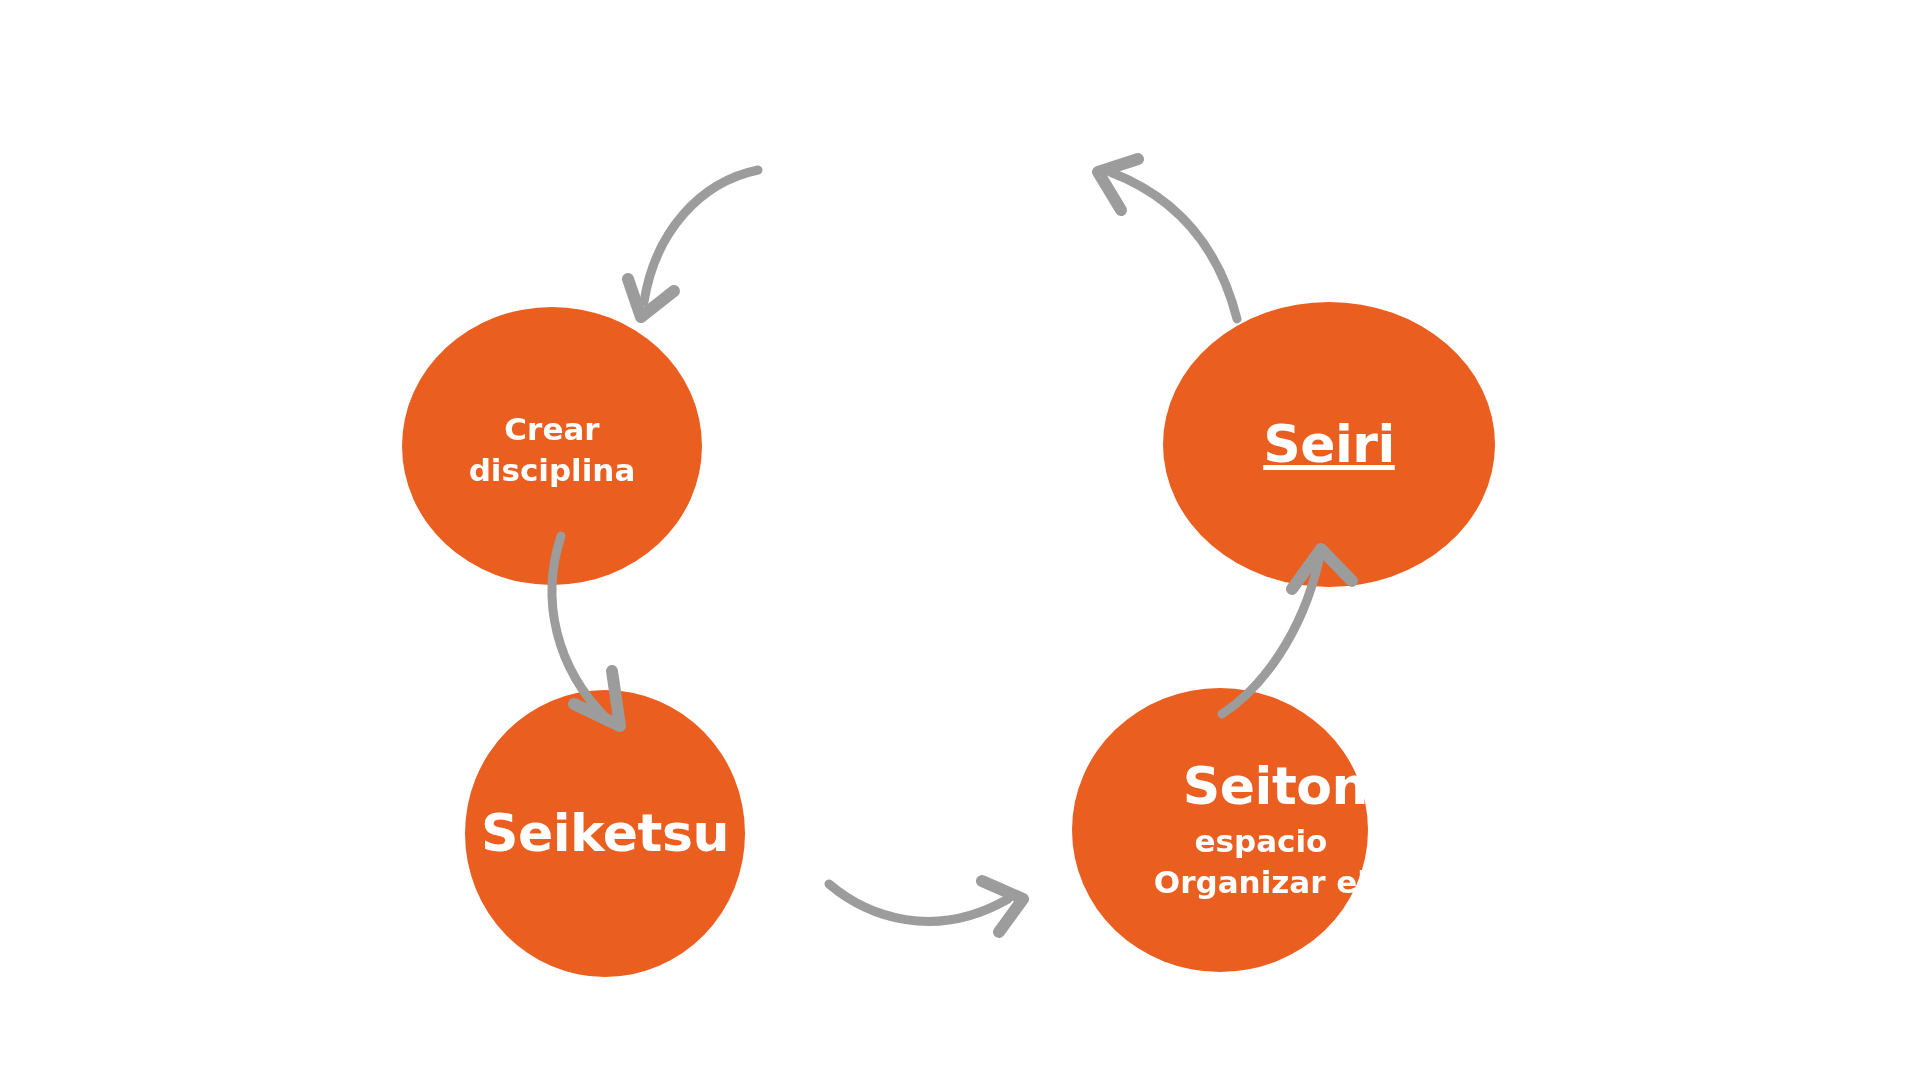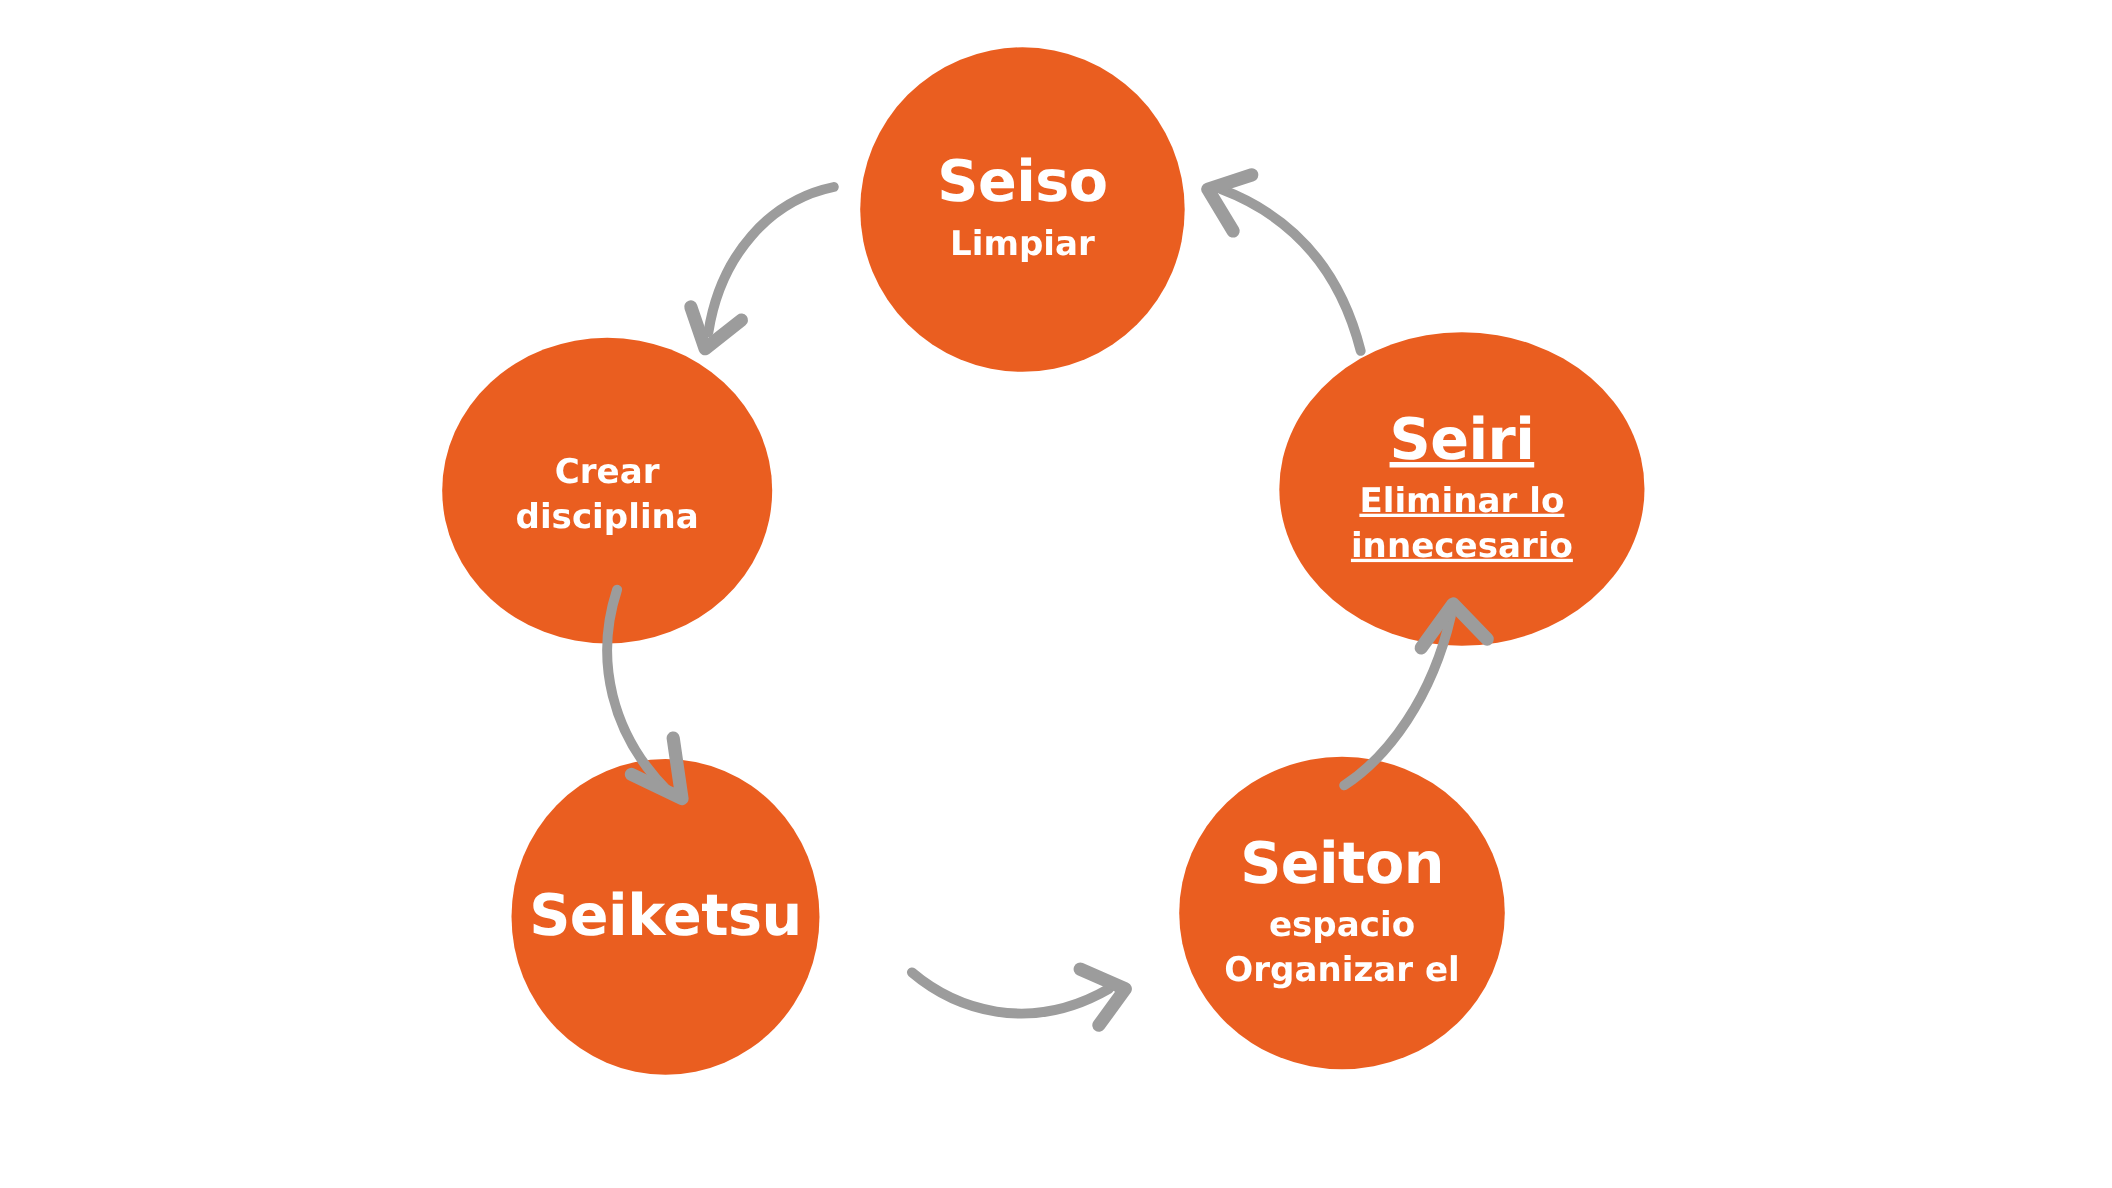--- a/index.html
+++ b/index.html
@@ -37,21 +37,21 @@
     font-size: 31px;
     font-weight: 700;
     line-height: 1.32;
   }
   .circle .subtitle span { display: block; }
 
   .c-seiso    { left: 782px;  top: 43px;  width: 295px; height: 295px; }
   .c-shitsuke { left: 402px;  top: 307px; width: 300px; height: 278px; }
   .c-seiri    { left: 1163px; top: 302px; width: 332px; height: 285px; text-decoration: underline; }
   .c-seiketsu { left: 465px;  top: 690px; width: 280px; height: 287px; }
-  .c-seiton   { left: 1072px; top: 688px; width: 296px; height: 284px; }
+  .c-seiton   { left: 1072px; top: 688px; width: 296px; height: 284px; align-items: flex-end; }
 
   .center-label {
     position: absolute;
     left: 820px;
     top: 455px;
     width: 220px;
     height: 190px;
     display: flex;
     align-items: center;
     justify-content: center;
@@ -80,26 +80,20 @@
     stroke-width: 12;
     stroke-linecap: round;
     stroke-linejoin: round;
   }
 </style>
 </head>
 <body>
 
 <div id="stage">
 
-  <div class="circle c-seiso">
-    <div class="title">Seiso</div>
-    <div class="subtitle">
-      <span>Limpiar</span>
-    </div>
-  </div>
 
   <div class="circle c-shitsuke">
     <div class="subtitle">
       <span>Crear</span>
       <span>disciplina</span>
     </div>
   </div>
 
   <div class="circle c-seiketsu">
     <div class="title">Seiketsu</div>
@@ -108,24 +102,20 @@
   <div class="circle c-seiton">
     <div class="title">Seiton</div>
     <div class="subtitle">
       <span>espacio</span>
       <span>Organizar el</span>
     </div>
   </div>
 
   <div class="circle c-seiri">
     <div class="title">Seiri</div>
-    <div class="subtitle">
-      <span>Eliminar lo</span>
-      <span>innecesario</span>
-    </div>
   </div>
 
 
   <svg class="arrows" width="1920" height="1080" viewBox="0 0 1920 1080" aria-hidden="true">
 
     <g>
       <path class="shaft" d="M 758 170 C 700 182, 655 232, 644 302"></path>
       <polyline class="head" points="628,279 641,317 674,291"></polyline>
     </g>
 

